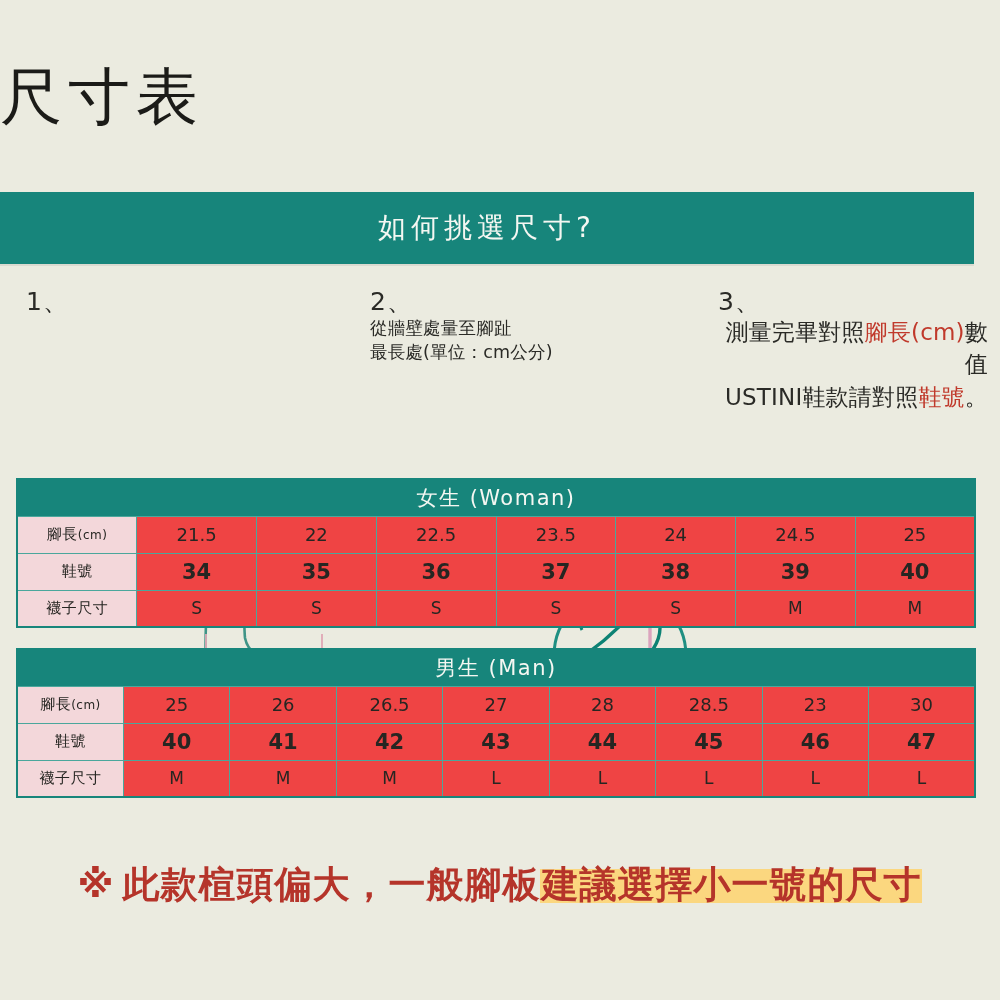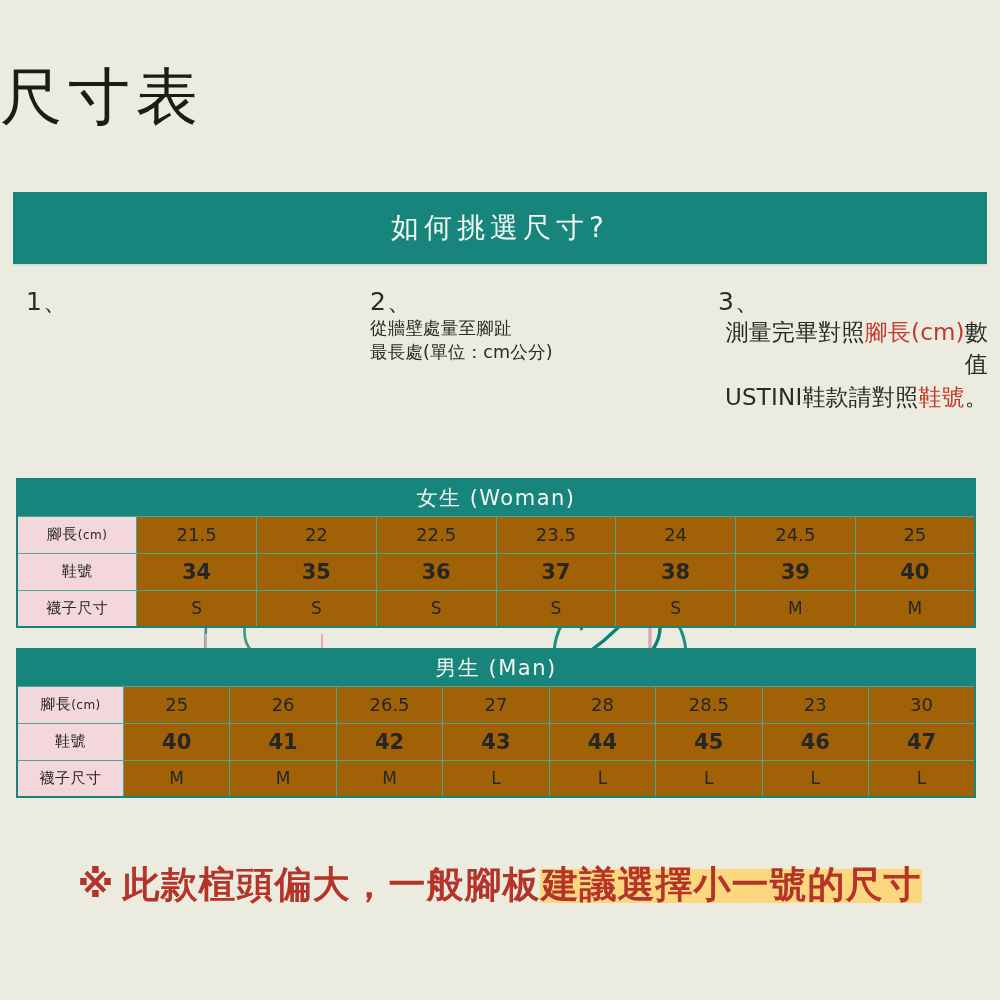--- a/index.html
+++ b/index.html
@@ -22,21 +22,21 @@
     font-size: 62px;
     font-weight: 500;
     letter-spacing: 6px;
     color: #1b1b18;
     line-height: 1;
   }
 
   
   #howto-banner {
     position: absolute;
-    left: 13px; top: 192px;
+    left: 0; top: 192px;
     width: 974px; height: 72px;
     background: #17857b;
     display: flex; align-items: center; justify-content: center;
     box-shadow: 0 2px 0 rgba(0,0,0,.07);
   }
   #howto-banner .banner-text {
     color: #f4f7f2;
     font-size: 28px;
     letter-spacing: 5px;
     font-weight: 500;
@@ -111,21 +111,21 @@
   }
   .size-table .row-head {
     background: #f3d7da;
     font-size: 15px;
     width: 122px;
     letter-spacing: .5px;
     font-weight: 500;
   }
   .size-table .row-head .unit { font-size: 12px; }
   .size-table td.val {
-    background: #a16207;
+    background: #ef4444;
     font-size: 18px;
     height: 37px;
     font-weight: 400;
   }
   .size-table tr.row-shoe td.val { font-size: 21px; font-weight: 700; }
   .size-table tr.row-sock td.val { font-size: 17px; }
 
   
   #footnote {
     position: absolute;

